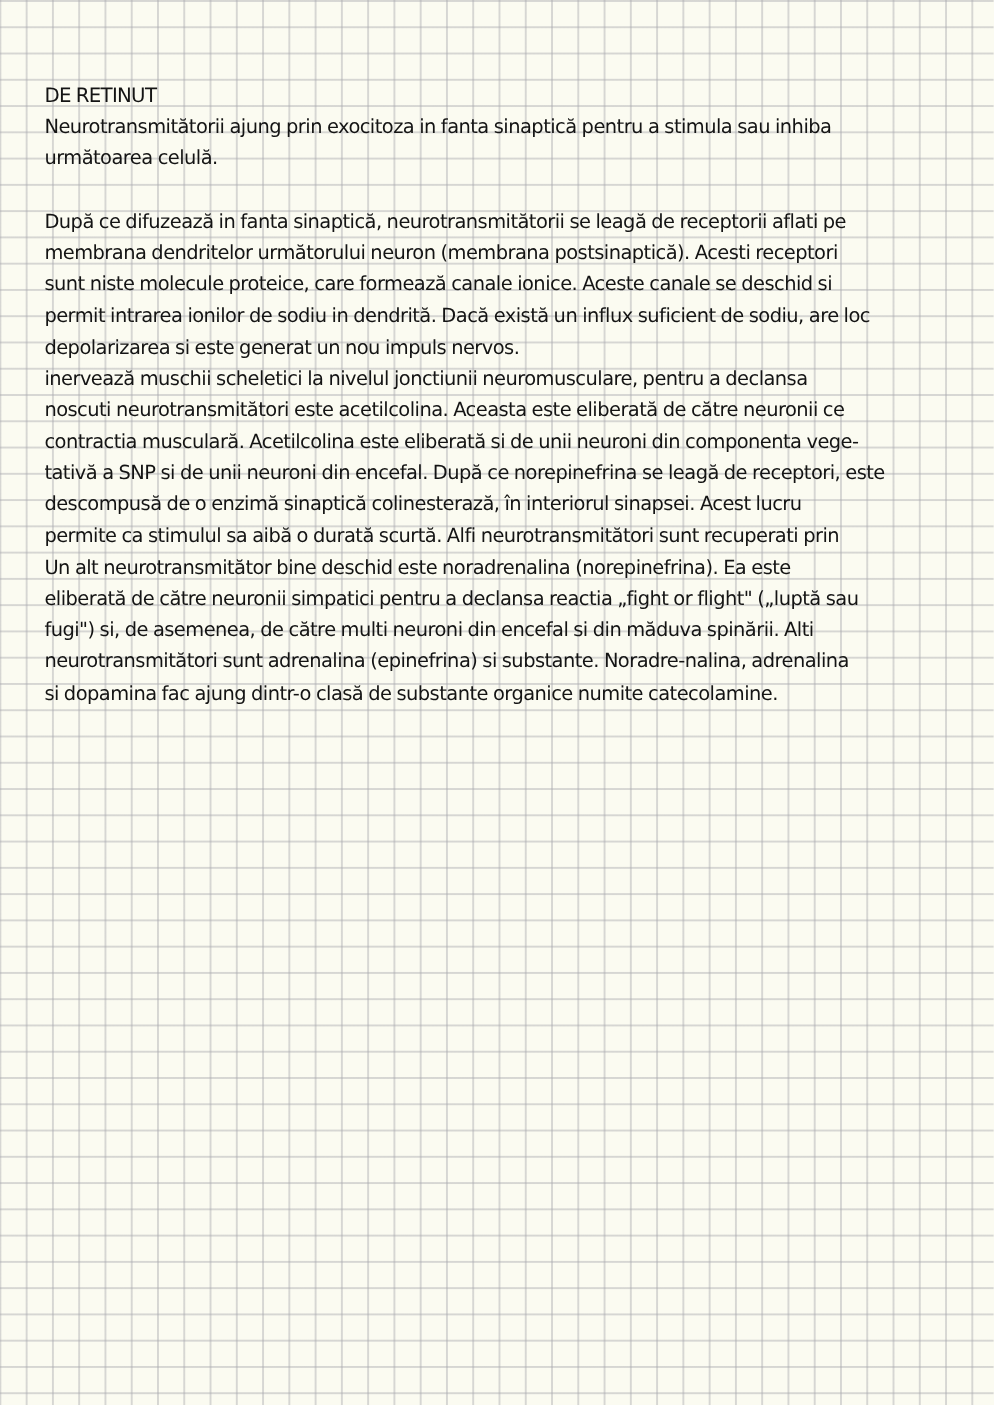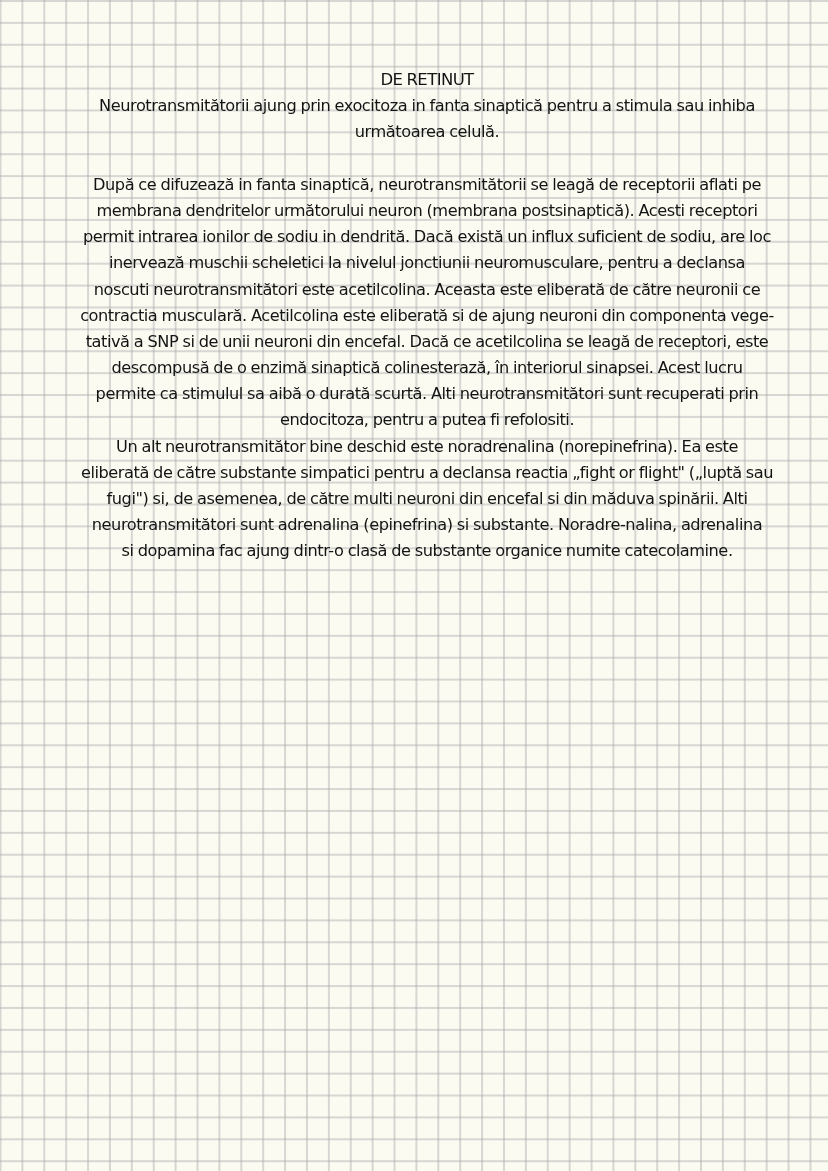--- a/index.html
+++ b/index.html
@@ -27,21 +27,20 @@
       width: 780px;
     }
     .line {
       display: block;
       white-space: nowrap;
       font-size: 16.2px;
       line-height: 26.2px;
       letter-spacing: -0.45px;
       word-spacing: -0.5px;
       height: 26.2px;
-      text-align: center;
     }
     .heading {
       font-size: 16.5px;
       letter-spacing: -0.6px;
     }
     .blank {
       height: 26.2px;
     }
   </style>
 </head>
@@ -53,33 +52,34 @@
   <div>
     <span class="line">Neurotransmitătorii ajung prin exocitoza in fanta sinaptică pentru a stimula sau inhiba</span>
     <span class="line">următoarea celulă.</span>
   </div>
 
   <div class="blank"></div>
 
   <div>
     <span class="line">După ce difuzează in fanta sinaptică, neurotransmitătorii se leagă de receptorii aflati pe</span>
     <span class="line">membrana dendritelor următorului neuron (membrana postsinaptică). Acesti receptori</span>
+    <span class="line">sunt niste molecule proteice, care formează canale ionice. Aceste canale se deschid si</span>
     <span class="line">permit intrarea ionilor de sodiu in dendrită. Dacă există un influx suficient de sodiu, are loc</span>
+    <span class="line">depolarizarea si este generat un nou impuls nervos.</span>
   </div>
 
   <div>
     <span class="line">inervează muschii scheletici la nivelul jonctiunii neuromusculare, pentru a declansa</span>
     <span class="line">noscuti neurotransmitători este acetilcolina. Aceasta este eliberată de către neuronii ce</span>
-    <span class="line">contractia musculară. Acetilcolina este eliberată si de ajung neuroni din componenta vege-</span>
-    <span class="line">tativă a SNP si de unii neuroni din encefal. Dacă ce acetilcolina se leagă de receptori, este</span>
+    <span class="line">contractia musculară. Acetilcolina este eliberată si de unii neuroni din componenta vege-</span>
+    <span class="line">tativă a SNP si de unii neuroni din encefal. După ce norepinefrina se leagă de receptori, este</span>
     <span class="line">descompusă de o enzimă sinaptică colinesterază, în interiorul sinapsei. Acest lucru</span>
-    <span class="line">permite ca stimulul sa aibă o durată scurtă. Alti neurotransmitători sunt recuperati prin</span>
-    <span class="line">endocitoza, pentru a putea fi refolositi.</span>
+    <span class="line">permite ca stimulul sa aibă o durată scurtă. Alfi neurotransmitători sunt recuperati prin</span>
   </div>
 
   <div>
     <span class="line">Un alt neurotransmitător bine deschid este noradrenalina (norepinefrina). Ea este</span>
-    <span class="line">eliberată de către substante simpatici pentru a declansa reactia „fight or flight" („luptă sau</span>
+    <span class="line">eliberată de către neuronii simpatici pentru a declansa reactia „fight or flight" („luptă sau</span>
     <span class="line">fugi") si, de asemenea, de către multi neuroni din encefal si din măduva spinării. Alti</span>
     <span class="line">neurotransmitători sunt adrenalina (epinefrina) si substante. Noradre-nalina, adrenalina</span>
     <span class="line">si dopamina fac ajung dintr-o clasă de substante organice numite catecolamine.</span>
   </div>
 </div>
 
 </body></html>

